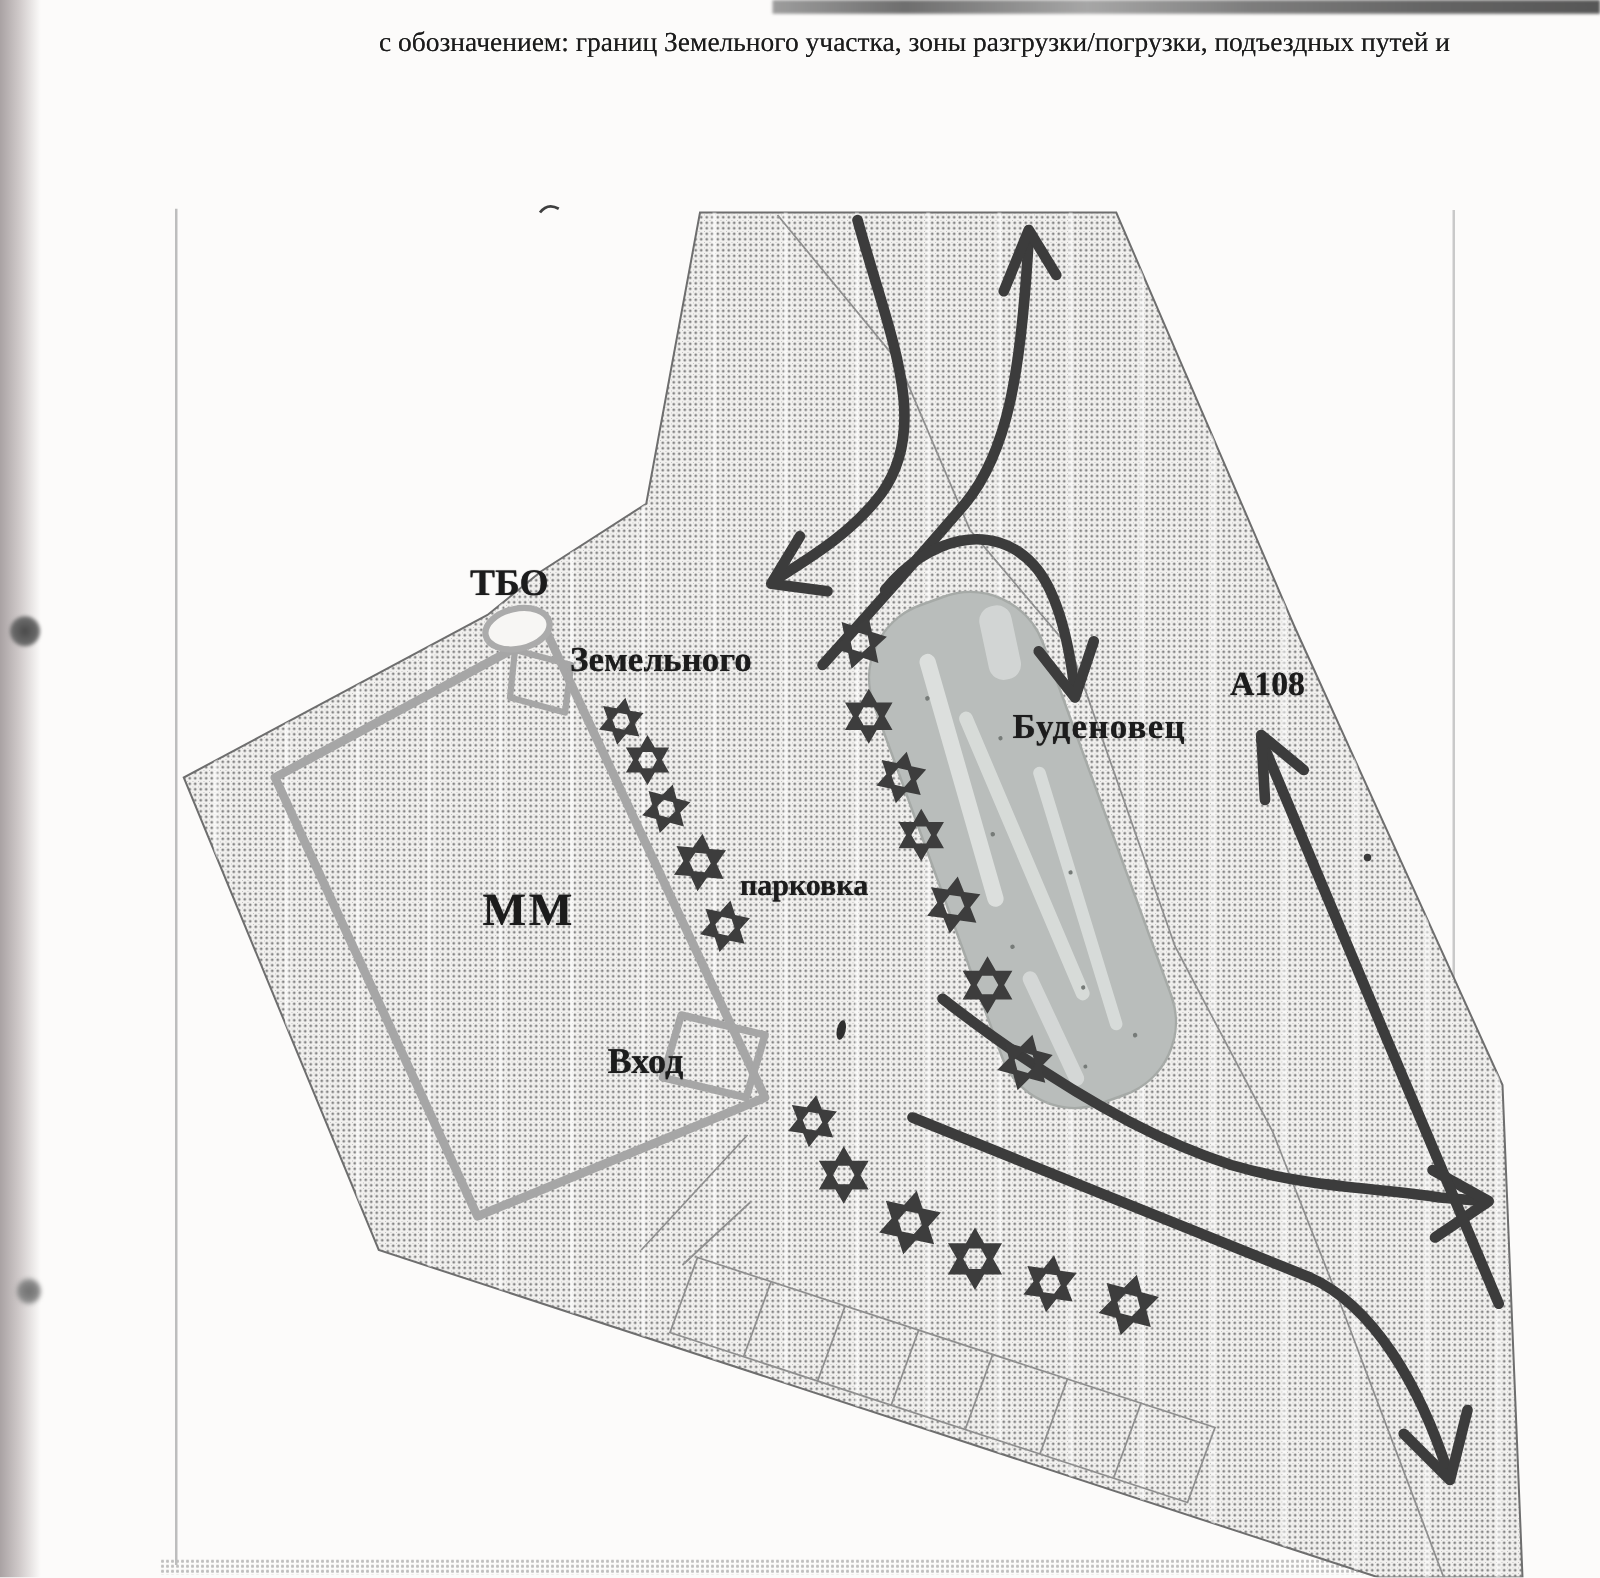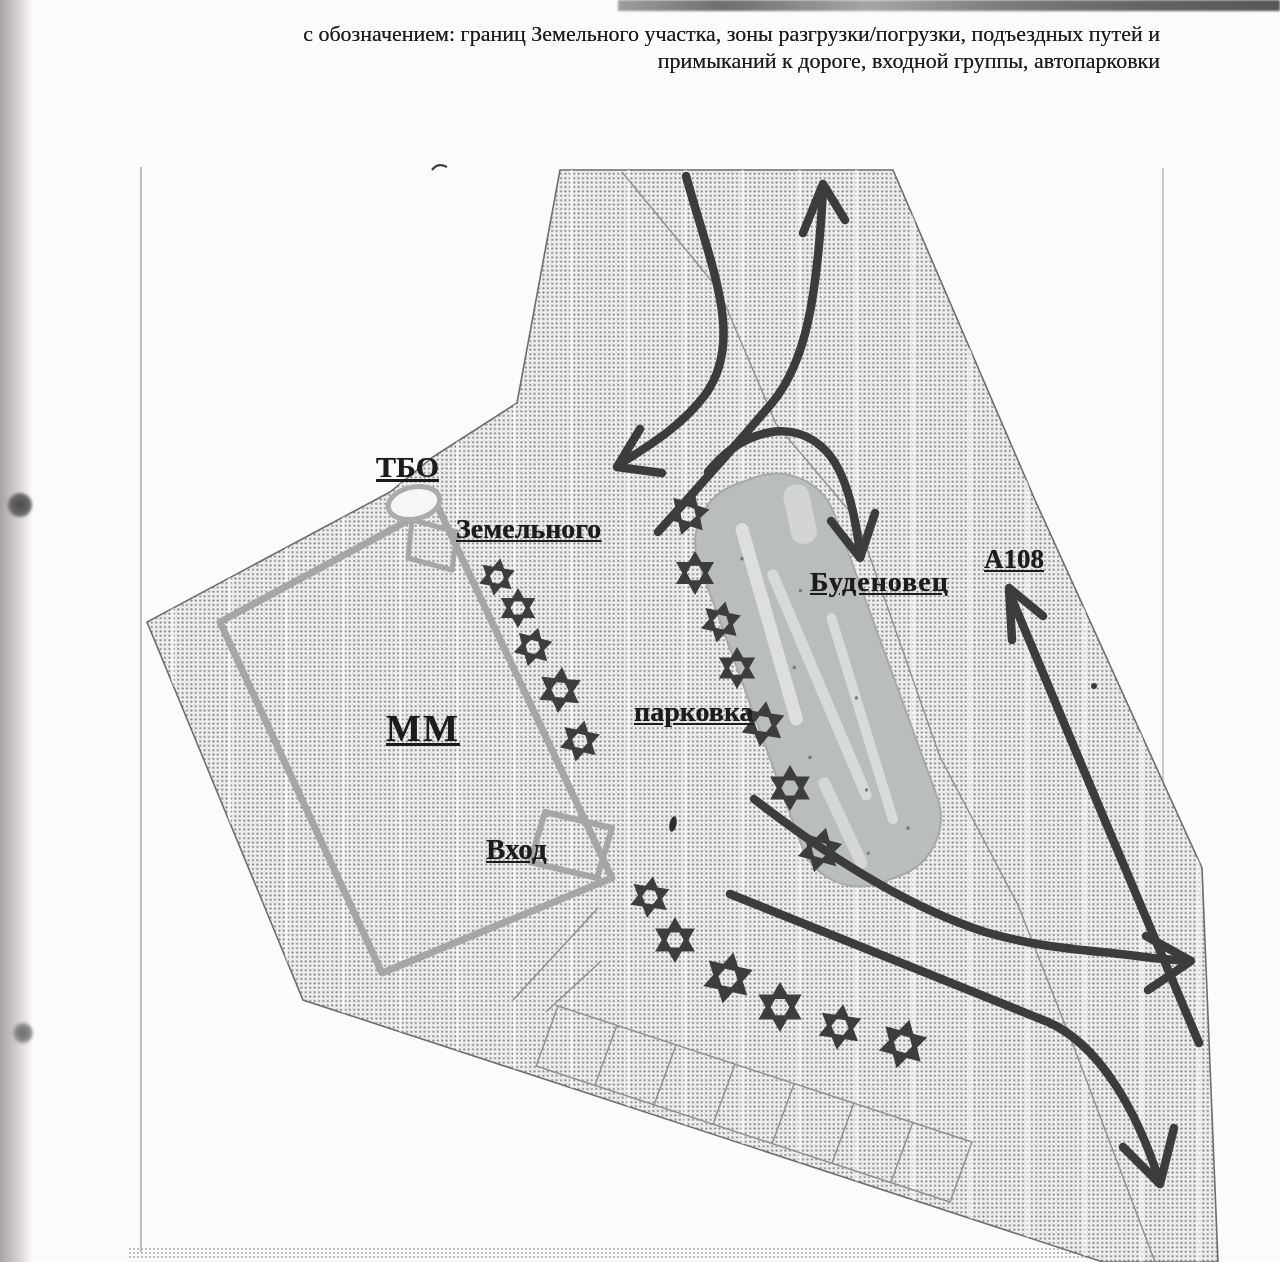--- a/index.html
+++ b/index.html
@@ -59,48 +59,46 @@
   }
   .title-sub{
     font-size:22px;line-height:27px;
     text-shadow:0 0 .5px #444;
     text-align:right;
   }
   
   .lbl{
     position:absolute;color:var(--label-ink);font-weight:bold;white-space:nowrap;
     text-shadow:0 0 .7px #3a3a3a;
-    text-decoration:underline;
   }
   .lbl-tbo{left:376px;top:450px;font-size:30px;}
   .lbl-unload{left:456px;top:513px;font-size:28px;}
   .lbl-mm{left:386px;top:707px;font-size:37px;letter-spacing:2px;}
   .lbl-entrance{left:486px;top:833px;font-size:29px;}
-  .lbl-parking{left:634px;top:696px;font-size:28px;}
+  .lbl-parking{left:592px;top:696px;font-size:24px;}
   .lbl-budenovets{left:810px;top:566px;font-size:28px;letter-spacing:1px;}
-  .lbl-a108{left:984px;top:544px;font-size:27px;}
+  .lbl-a108{left:984px;top:532px;font-size:27px;}
   svg{display:block;}
   .thin{stroke:#8f8f8f;stroke-width:1.4;fill:none;}
   .road{stroke:var(--ink);stroke-width:8.5;fill:none;stroke-linecap:round;stroke-linejoin:round;}
   .gray-struct{stroke:var(--outline-gray);fill:none;stroke-linejoin:round;}
 </style>
 </head>
 <body>
 
 <div class="spine-shadow"></div>
 <div class="spine-mark1"></div>
 <div class="spine-mark2"></div>
 <div class="top-scan-band"></div>
 <div class="bottom-scan-band"></div>
 <div class="fold-line"></div>
 <div class="frame-line"></div>
 
 <div class="title-wrap">
   <div class="title-sub">с обозначением: границ Земельного участка, зоны разгрузки/погрузки, подъездных путей и</div>
-  <div class="title-sub">примыканий к дороге, входной группы, автопарковки</div>
 </div>
 
 <svg class="layer" width="1280" height="1262" viewBox="0 0 1280 1262">
   <defs>
     <pattern id="dots" width="4.4" height="4.4" patternUnits="userSpaceOnUse">
       <rect width="4.4" height="4.4" fill="#f2f1ef"></rect>
       <circle cx="2.2" cy="2.2" r="1.12" fill="#858585"></circle>
       <circle cx="0.3" cy="0.3" r="0.45" fill="#bdbdbd"></circle>
     </pattern>
     <pattern id="vbands" width="57" height="20" patternUnits="userSpaceOnUse">

